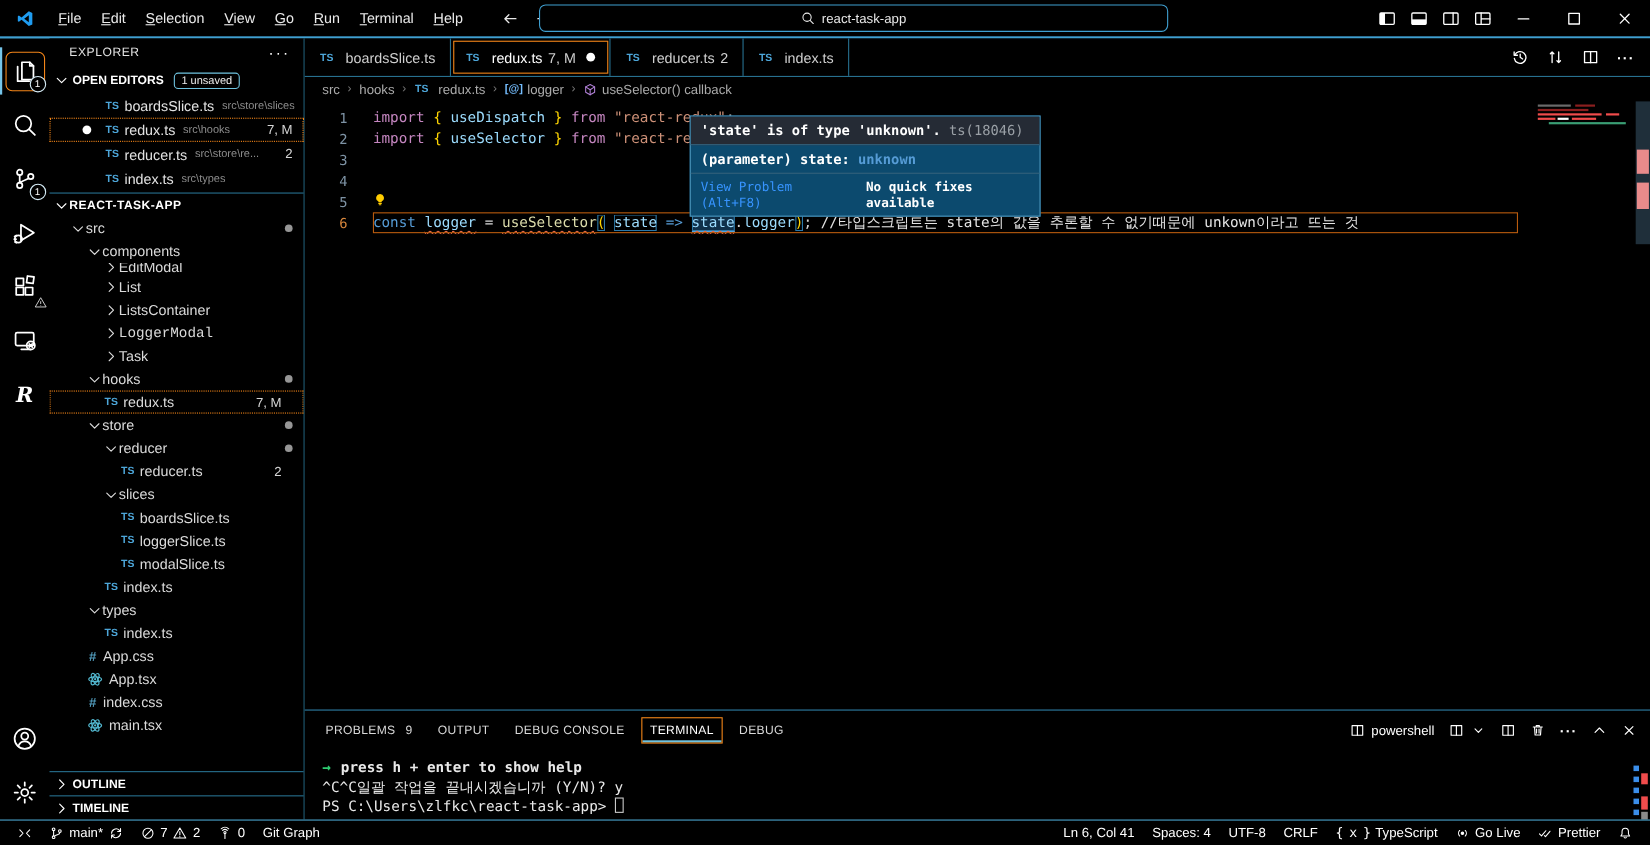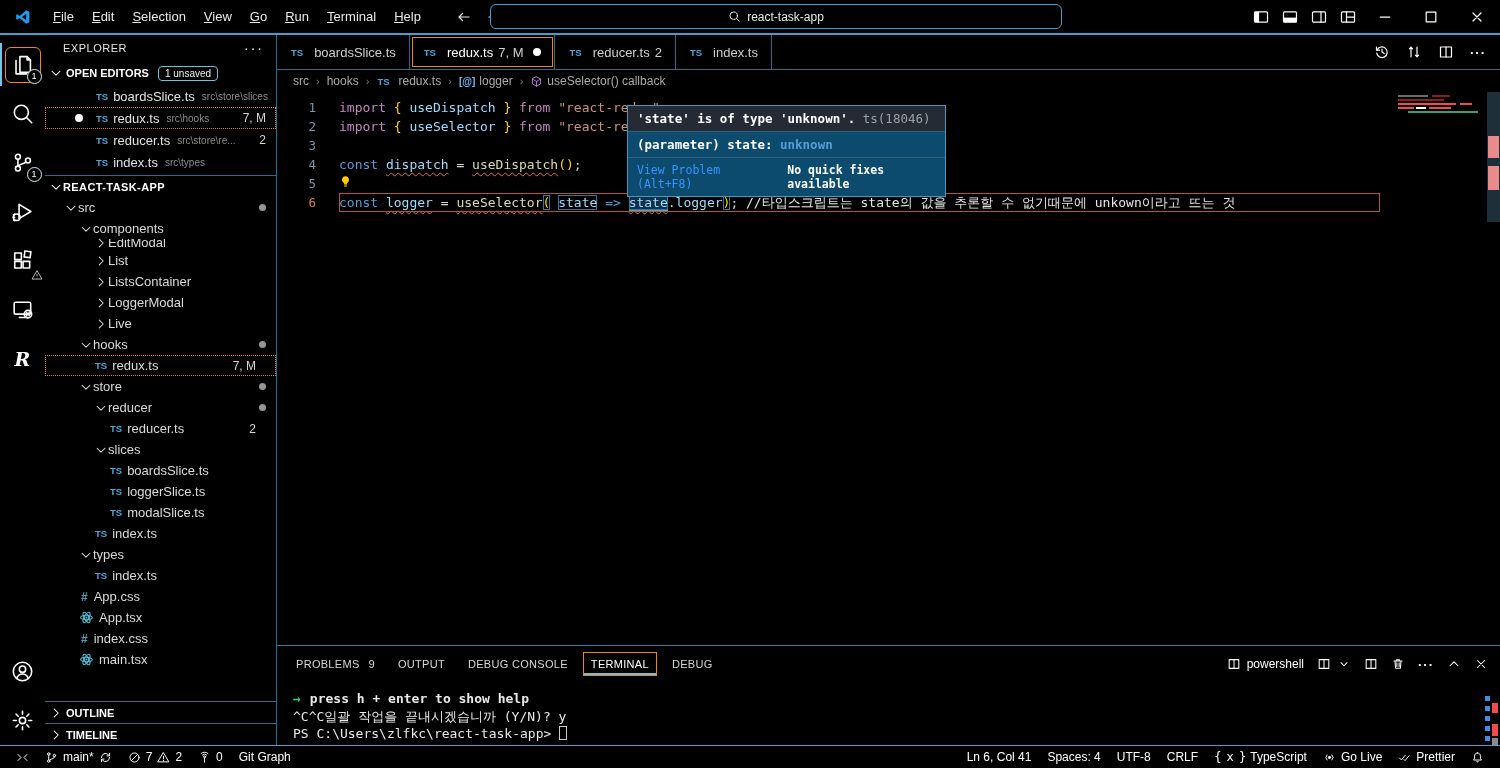--- a/index.html
+++ b/index.html
@@ -392,35 +392,35 @@
         <span>List</span>
       </div>
       <div class="tree-row" style="padding-left: 49px;">
         <span class="icon chev">
           <svg viewBox="0 0 16 16">
             <path d="M6 3.5 10.5 8 6 12.5"></path>
           </svg>
         </span>
         <span>ListsContainer</span>
       </div>
+      <div class="tree-row" style="padding-left: 49px; font-family: Liberation Mono, monospace;">
+        <span class="icon chev">
+          <svg viewBox="0 0 16 16">
+            <path d="M6 3.5 10.5 8 6 12.5"></path>
+          </svg>
+        </span>
+        <span>LoggerModal</span>
+      </div>
       <div class="tree-row" style="padding-left: 49px;">
         <span class="icon chev">
           <svg viewBox="0 0 16 16">
             <path d="M6 3.5 10.5 8 6 12.5"></path>
           </svg>
         </span>
-        <span>LoggerModal</span>
-      </div>
-      <div class="tree-row" style="padding-left: 49px;">
-        <span class="icon chev">
-          <svg viewBox="0 0 16 16">
-            <path d="M6 3.5 10.5 8 6 12.5"></path>
-          </svg>
-        </span>
-        <span>Live</span>
+        <span>Task</span>
       </div>
       <div class="tree-row" style="padding-left: 34px;">
         <span class="icon chev">
           <svg viewBox="0 0 16 16">
             <path d="M3.5 6 8 10.5 12.5 6"></path>
           </svg>
         </span>
         <span>hooks</span>
         <span class="dot-badge"></span>
       </div>
@@ -611,21 +611,21 @@
           </svg>
         </span>
         <span>useSelector() callback</span>
       </span>
     </div>
   <div class="editor">
     <div class="code" id="code">
         <div class="code-line"><span class="gutter">1</span><span class="code-text"><span class="kw">import</span><span> </span><span class="brace">{</span><span class="var"> useDispatch </span><span class="brace">}</span><span> </span><span class="kw">from</span><span> </span><span class="str">"react-redux"</span><span class="pun">;</span></span></div>
         <div class="code-line"><span class="gutter">2</span><span class="code-text"><span class="kw">import</span><span> </span><span class="brace">{</span><span class="var"> useSelector </span><span class="brace">}</span><span> </span><span class="kw">from</span><span> </span><span class="str">"react-redux"</span><span class="pun">;</span></span></div>
         <div class="code-line"><span class="gutter">3</span><span class="code-text"></span></div>
-        <div class="code-line"><span class="gutter">4</span><span class="code-text"><span class="kw2">const</span><span> </span><span class="var sq">dispatch</span><span> </span><span class="pun">=</span><span> </span><span class="fn sq">useDispatch</span><span class="brace">(</span><span class="brace">)</span><span class="pun">;</span></span></div>
+        <div class="code-line"><span class="gutter">4</span></div>
         <div class="code-line"><span class="gutter">5</span><span class="code-text"><span class="icon bulb"><svg viewBox="0 0 16 16">
                 <path d="M8 1.6a4.3 4.3 0 0 1 2.4 7.9c-.5.4-.8.9-.8 1.5H6.4c0-.6-.3-1.1-.8-1.5A4.3 4.3 0 0 1 8 1.6z" fill="#ffcc00" stroke="none"></path>
                 <path d="M6.6 12.2h2.8M7.1 13.8h1.8" stroke="#ffcc00"></path>
               </svg></span></span></div>
         <div class="code-line active"><span class="gutter">6</span><span class="code-text"><span class="kw2">const</span><span> </span><span class="var sq">logger</span><span> </span><span class="pun">=</span><span> </span><span class="fn sq">useSelector</span><span class="brace bx">(</span><span> </span><span class="var bx">state</span><span> </span><span class="kw2">=&gt;</span><span> </span><span class="var bx hov sq">state</span><span class="pun">.</span><span class="var">logger</span><span class="brace bx">)</span><span class="pun">;</span><span> </span><span class="cmt">//타입스크립트는 state의 값을 추론할 수 없기때문에 unkown이라고 뜨는 것</span></span></div>
       </div>
     <div class="hover-tip">
       <div class="tip-r1">
         <span>'state' is of type 'unknown'.</span>
         <span class="tip-meta"> <span>ts(18046)</span></span>

